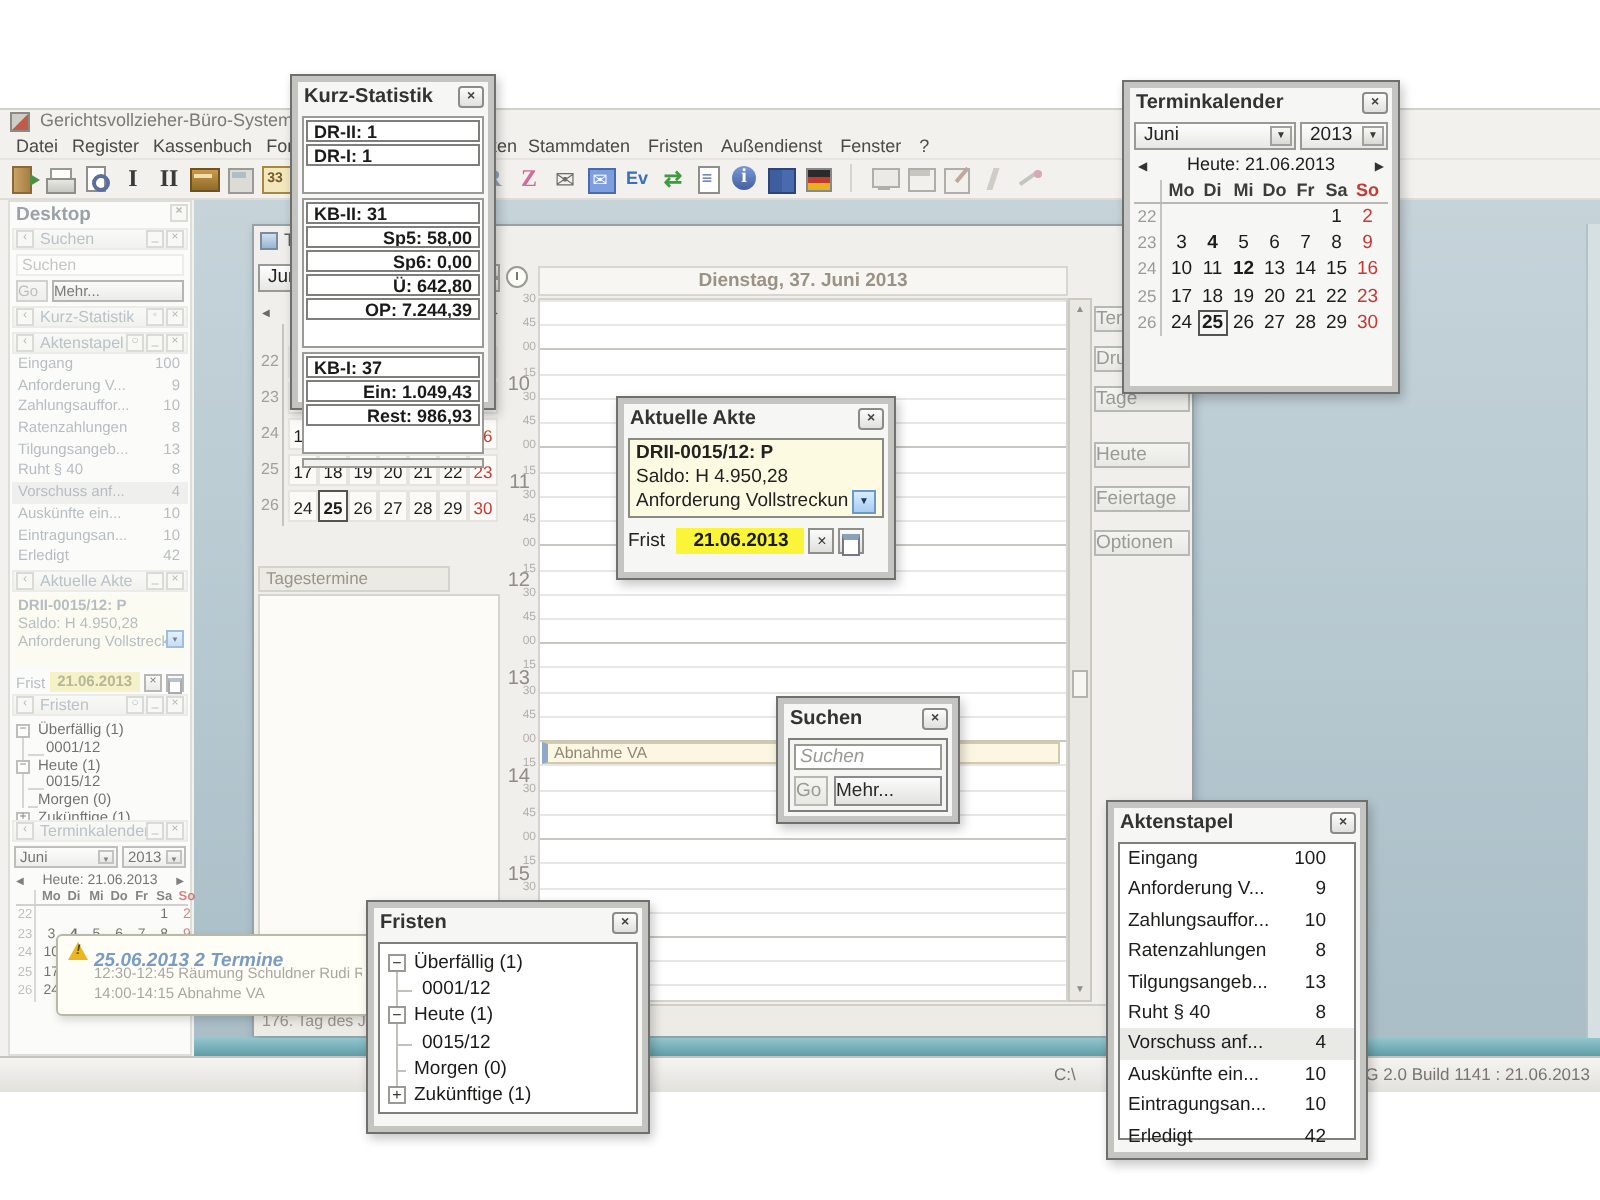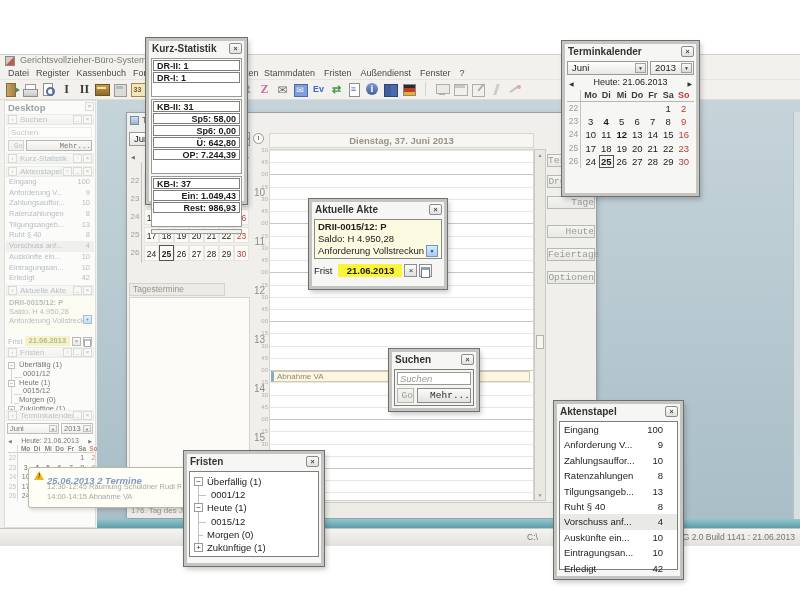--- a/index.html
+++ b/index.html
@@ -97,21 +97,21 @@
   .vs-up{position:absolute;top:1px;left:0;right:0;line-height:8px;}
   .vs-dn{position:absolute;bottom:1px;left:0;right:0;line-height:8px;}
   .vs-th{position:absolute;left:1px;right:1px;top:185px;height:14px;background:#f6f5f1;border:1px solid #b5b3ad;}
   .btncol{position:absolute;left:420px;top:36px;width:48px;}
   .cwbtn{display:block;width:48px;height:13px;line-height:12px;font-size:8.5px;color:#85837d;margin-bottom:3px;}
   .cwbtn:nth-child(3){margin-bottom:11px;}
   .cwbtn:nth-child(4),.cwbtn:nth-child(5){margin-bottom:5px;}
   .cstatus{position:absolute;left:0;top:389px;width:469px;height:16px;background:#edebe6;border-top:1px solid #d0cec8;font-size:8px;color:#97958e;line-height:15px;padding-left:4px;}
 
   
-  .btn{display:inline-block;border:1px solid #8b8b88;background:linear-gradient(#fbfbfa,#e2e2de);font-size:9.5px;color:#2a2a26;text-align:right;cursor:default;font-family:Liberation Mono, monospace;}
+  .btn{display:inline-block;border:1px solid #8b8b88;background:linear-gradient(#fbfbfa,#e2e2de);font-size:9.5px;color:#2a2a26;text-align:left;cursor:default;}
   .btn.dim{color:#9a9a96;border-color:#b8b8b3;background:linear-gradient(#f4f4f1,#e8e8e4);}
   .dd{position:relative;height:14px;border:1px solid #9a9a95;background:linear-gradient(#fefefe,#e7e7e3);font-size:9.5px;line-height:12px;color:#222;padding:0 13px 0 4px;white-space:nowrap;}
   .dd .arr{position:absolute;top:1px;right:1px;bottom:1px;width:11px;border:1px solid #a2a29d;background:linear-gradient(#f8f8f6,#dadad5);font-size:5px;line-height:9px;text-align:center;color:#3a3a36;}
   .dd.grow{flex:1;}
   .dd.sm{height:11px;font-size:7.5px;line-height:9px;padding:0 10px 0 2px;}
   .dd.sm .arr{width:8px;font-size:4px;line-height:7px;}
   .ddrow{display:flex;gap:2px;margin:1px 0 2px 0;}
   .fnav{position:relative;height:11px;font-size:9px;color:#1c1c1a;text-align:center;line-height:11px;}
   .fnav .nv{position:absolute;top:2px;font-size:6px;color:#333;}
   .fnav.sm{font-size:7px;height:9px;line-height:9px;}

